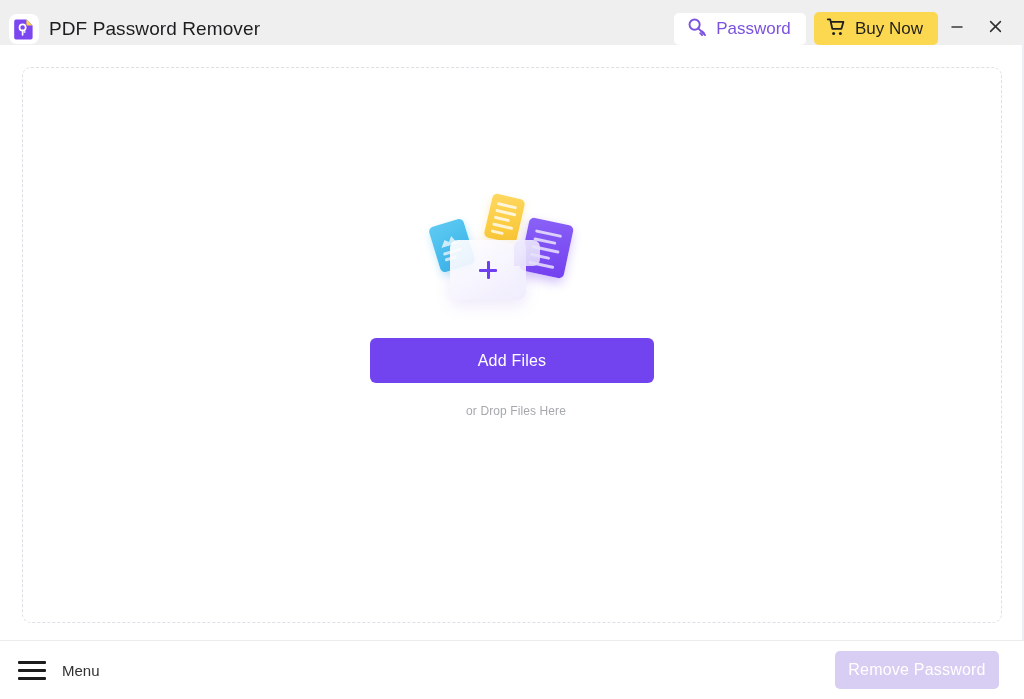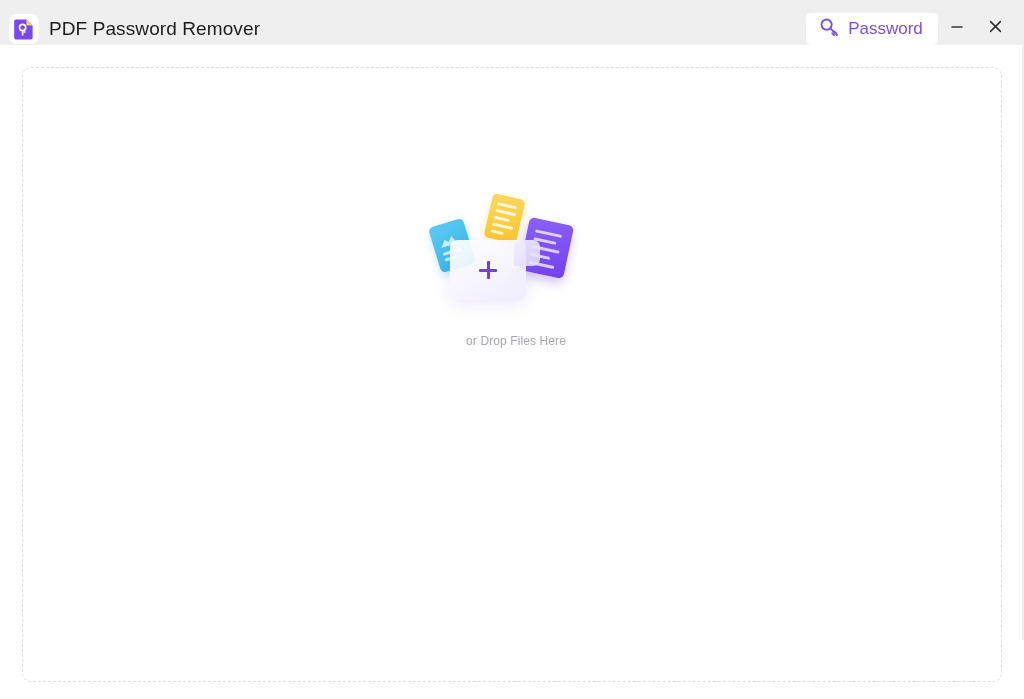--- a/index.html
+++ b/index.html
@@ -355,20 +355,30 @@
       <span>
         <svg width="21" height="21" viewBox="0 0 21 21" aria-hidden="true">
           <circle cx="7.6" cy="7.6" r="5.1" fill="none" stroke="#7b52e0" stroke-width="1.9"></circle>
           <path d="M11.3 11.3 18 18" fill="none" stroke="#7b52e0" stroke-width="1.9" stroke-linecap="round"></path>
           <path d="M15.1 14.3l1.9 1.9M13.2 16.2l1.9 1.9" fill="none" stroke="#7b52e0" stroke-width="1.9" stroke-linecap="round"></path>
         </svg>
       </span>
       <span class="license-label">Password</span>
     </button>
 
+    <button class="buy-btn">
+      <span>
+        <svg width="21" height="21" viewBox="0 0 21 21" aria-hidden="true">
+          <path d="M1.8 2.4h2.4l2.1 9.4h9.1l2-6.9H5.4" fill="none" stroke="#201f1c" stroke-width="1.8" stroke-linecap="round" stroke-linejoin="round"></path>
+          <circle cx="7.6" cy="16.6" r="1.5" fill="#201f1c"></circle>
+          <circle cx="14.4" cy="16.6" r="1.5" fill="#201f1c"></circle>
+        </svg>
+      </span>
+      <span class="buy-label">Buy Now</span>
+    </button>
 
     <div class="win-btn">
       <span>
         <svg width="16" height="16" viewBox="0 0 16 16" aria-hidden="true">
           <path d="M3 8h10" stroke="#3a3a3a" stroke-width="1.5" stroke-linecap="round"></path>
         </svg>
       </span>
     </div>
 
     <div class="win-btn close">
@@ -408,21 +418,37 @@
             <span class="ln ln5"></span>
           </div>
 
           <div class="card">
             <span class="tab"></span>
             <span class="plus-v"></span>
             <span class="plus-h"></span>
           </div>
         </div>
 
+        <button class="add-files">Add Files</button>
 
         <div class="drop-hint">or Drop Files Here</div>
       </div>
     </div>
   </div>
 
+  <div class="footer">
+
+    <div class="menu-btn">
+      <span class="hamburger">
+        <span></span>
+          <span></span>
+          <span></span>
+      </span>
+      <span class="menu-label">Menu</span>
+    </div>
+
+    <div class="footer-spacer"></div>
+
+    <button class="remove-btn" disabled="">Remove Password</button>
+  </div>
 
   <div class="edge-line"></div>
 </div>
 
 </body></html>

